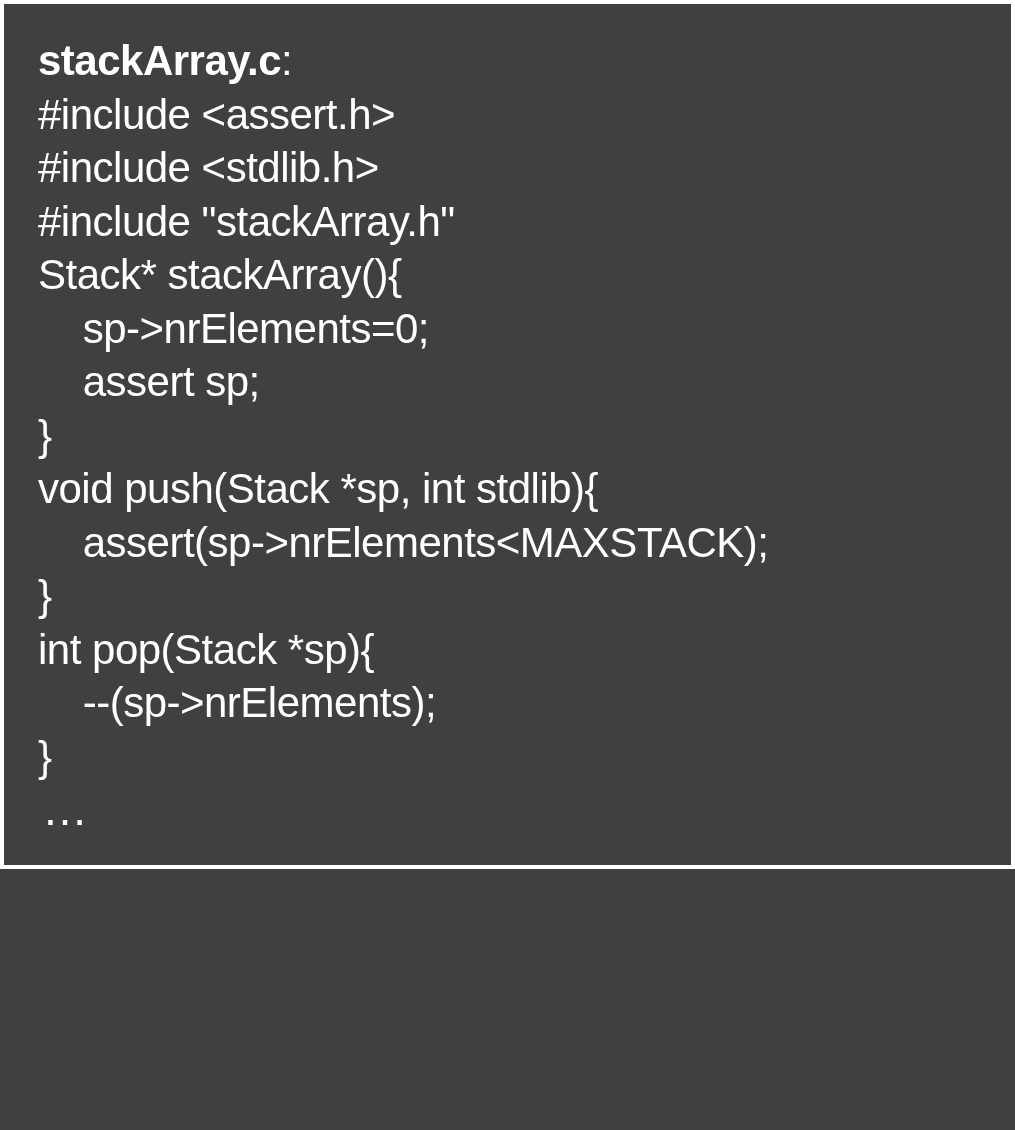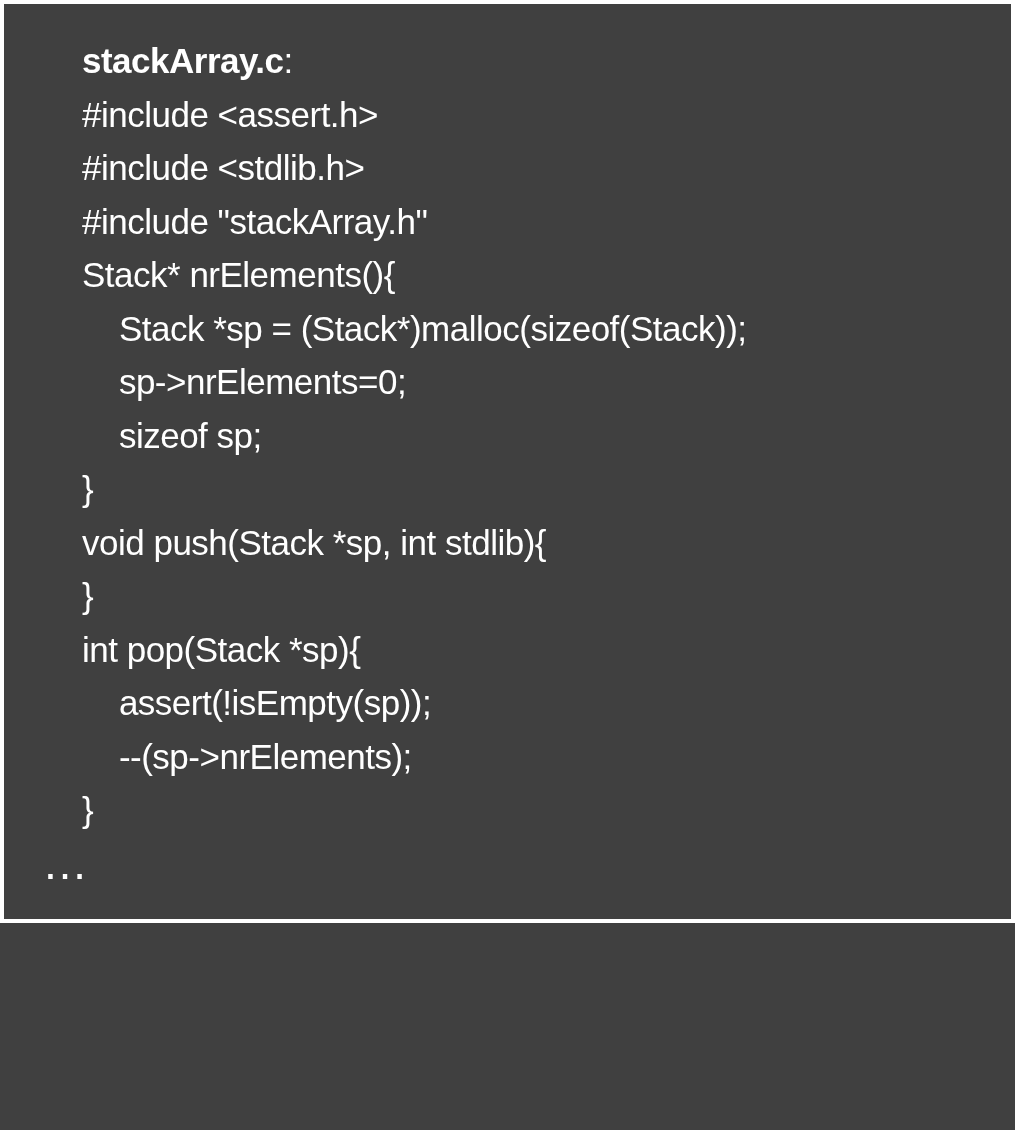--- a/index.html
+++ b/index.html
@@ -16,50 +16,48 @@
     left: 0;
     top: 0;
     width: 1015px;
     box-sizing: border-box;
     border: 4px solid #ffffff;
     padding: 30px 20px 30px 34px;
     background: transparent;
   }
   .line {
     color: #ffffff;
-    font-size: 35px;
+    font-size: 42px;
     line-height: 53.5px;
     letter-spacing: -0.5px;
     white-space: pre;
     font-weight: 400;
-    margin-left: 44px;
   }
   .line .b {
     font-weight: 700;
   }
   .ellipsis {
     color: #ffffff;
     font-size: 46px;
     line-height: 52px;
     margin-left: 4px;
   }
 </style>
 </head>
 <body>
 
 <div class="code-box">
   <div class="line"><span class="b">stackArray.c</span><span>:</span></div>
   <div class="line">#include &lt;assert.h&gt;</div>
   <div class="line">#include &lt;stdlib.h&gt;</div>
   <div class="line">#include "stackArray.h"</div>
-  <div class="line">Stack* nrElements(){</div>
-  <div class="line">    Stack *sp = (Stack*)malloc(sizeof(Stack));</div>
+  <div class="line">Stack* stackArray(){</div>
   <div class="line">    sp-&gt;nrElements=0;</div>
-  <div class="line">    sizeof sp;</div>
+  <div class="line">    assert sp;</div>
   <div class="line">}</div>
   <div class="line">void push(Stack *sp, int stdlib){</div>
+  <div class="line">    assert(sp-&gt;nrElements&lt;MAXSTACK);</div>
   <div class="line">}</div>
   <div class="line">int pop(Stack *sp){</div>
-  <div class="line">    assert(!isEmpty(sp));</div>
   <div class="line">    --(sp-&gt;nrElements);</div>
   <div class="line">}</div>
   <div class="ellipsis">…</div>
 </div>
 
 </body></html>

